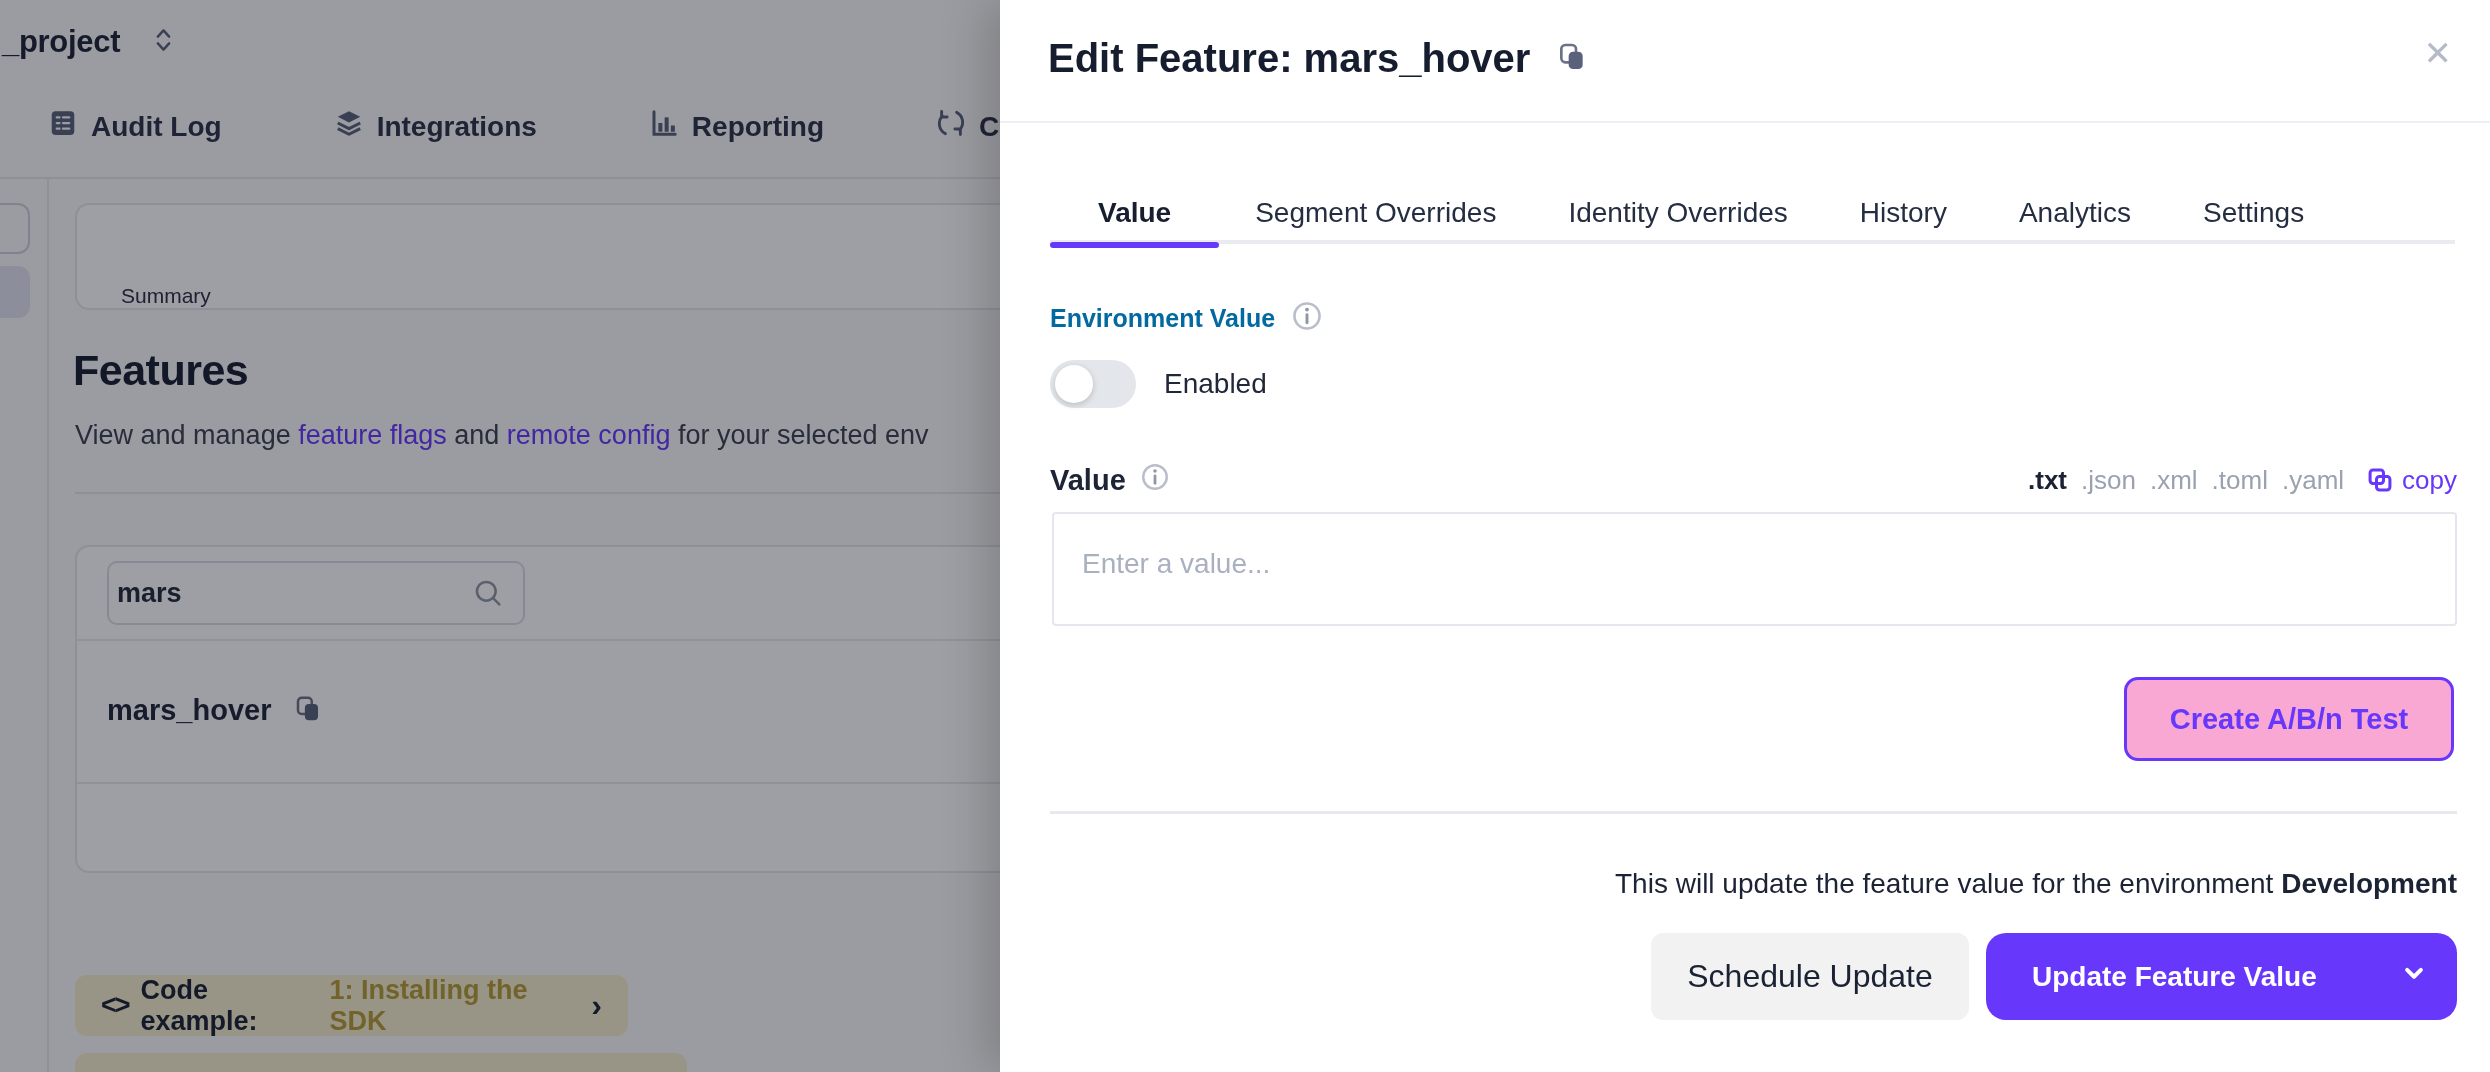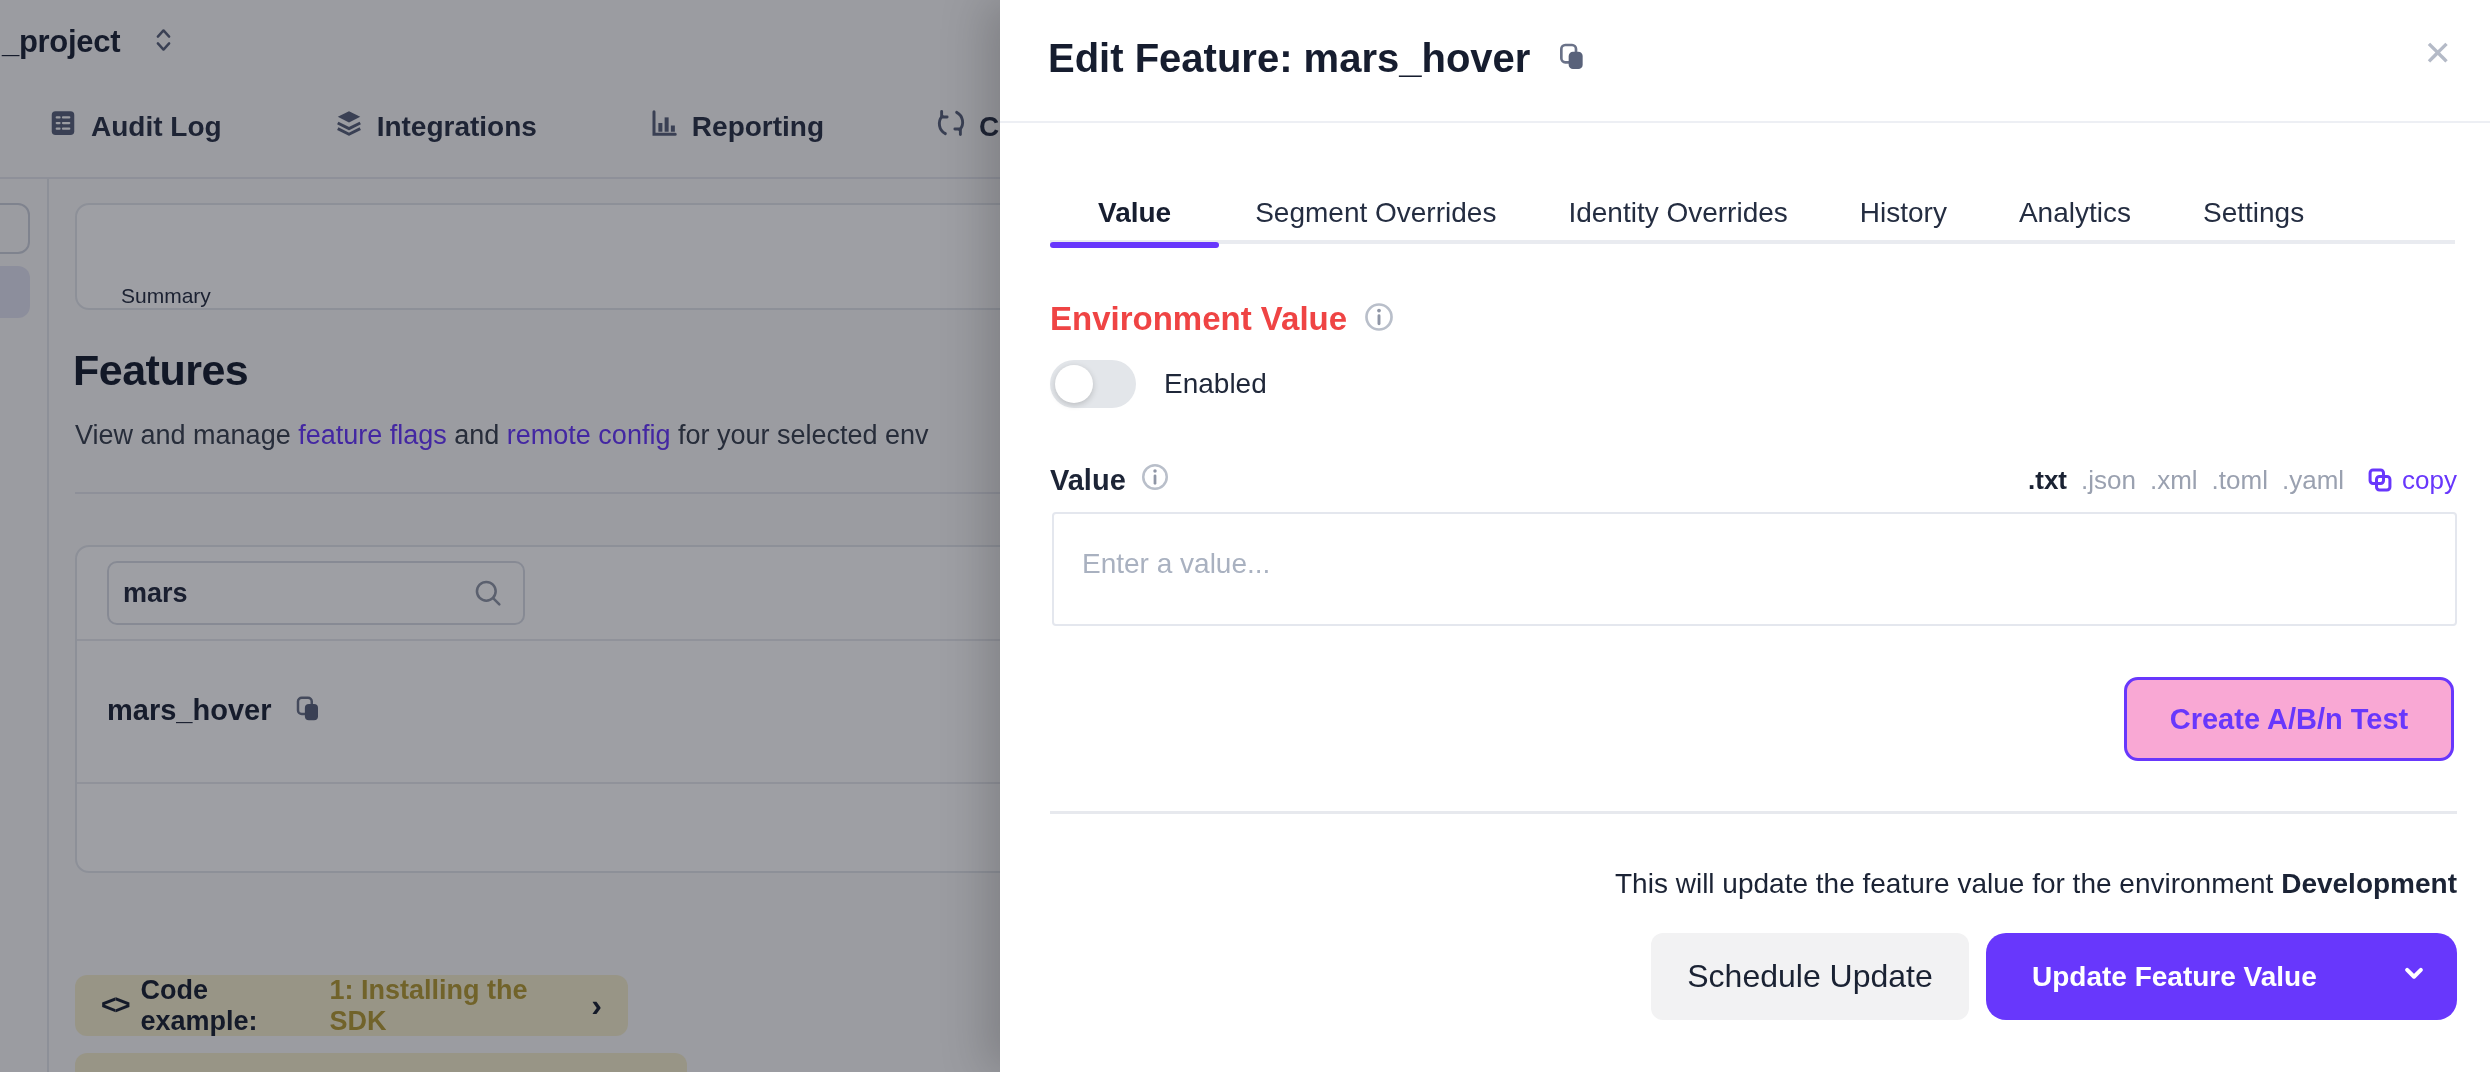--- a/index.html
+++ b/index.html
@@ -16,21 +16,21 @@
   .rail-line{position:absolute;left:47px;top:178px;bottom:0;width:2px;background:#e3e6ec}
   .rail-stub1{position:absolute;left:-20px;top:203px;width:50px;height:51px;border:2px solid #ccd0db;border-radius:12px}
   .rail-stub2{position:absolute;left:-20px;top:266px;width:50px;height:52px;background:#e2e3f2;border-radius:12px}
   .summary-card{position:absolute;left:75px;top:203px;width:1350px;height:107px;background:#fff;border:2px solid #e3e6ec;border-radius:14px;display:flex;align-items:flex-end;padding-left:44px;font-size:21px;color:#272f42;cursor:pointer}
   .features-title{position:absolute;left:73px;top:346px;font-size:43px;font-weight:800;color:#171e30;letter-spacing:-0.5px}
   .desc{position:absolute;left:75px;top:420px;font-size:27px;color:#39414f;white-space:nowrap}
   .desc .lnk{color:#6837fc;cursor:pointer}
   .section-divider{position:absolute;left:75px;top:492px;width:1350px;border-top:2px solid #e5e7ed}
   .table-card{position:absolute;left:75px;top:545px;width:1350px;height:328px;background:#fff;border:2px solid #e3e6ec;border-radius:14px;overflow:hidden}
   .search-wrap{position:absolute;left:30px;top:14px;width:418px;height:64px}
-  .search-input{width:100%;height:100%;border:2px solid #d9dde5;border-radius:10px;font-family:inherit;font-size:27px;font-weight:600;padding:0 70px 0 14px;color:#232b3e;background:#fff;outline:none}
+  .search-input{width:100%;height:100%;border:2px solid #d9dde5;border-radius:10px;font-family:inherit;font-size:27px;font-weight:600;padding:0 70px 0 8px;color:#232b3e;background:#fff;outline:none}
   .search-icon{position:absolute;right:20px;top:15px}
   .row-div{position:absolute;left:0;right:0;border-top:2px solid #e8eaef}
   .feature-row{position:absolute;left:0;right:0;top:92px;height:143px;cursor:pointer}
   .feature-row-inner{position:absolute;left:30px;top:0;height:100%;display:flex;align-items:center;gap:22px}
   .feature-name{font-size:29px;font-weight:700;color:#1d2538}
   .code-banner{position:absolute;left:75px;top:975px;width:553px;height:61px;background:#f5efce;border-radius:12px;display:flex;align-items:center;gap:12px;padding:0 26px;font-size:27px;cursor:pointer}
   .code-glyph{font-weight:700;color:#1a2233;letter-spacing:-2px}
   .code-label{font-weight:700;color:#1a2233}
   .code-link{font-weight:700;color:#b59b35}
   .code-chev{color:#1a2233;font-size:32px;margin-left:8px;font-weight:700}
@@ -45,21 +45,21 @@
   .panel-title{font-size:40px;font-weight:700;color:#161d2f}
   .close-btn{position:absolute;right:38px;top:36px;font-size:34px;color:#b4bac7;background:none;border:none;cursor:pointer;line-height:1}
   .header-div{position:absolute;left:0;right:0;top:121px;border-top:2px solid #edeff4}
   .tabs-track{position:absolute;left:50px;right:35px;top:240px;height:4px;background:#e9ebf0}
   .tabs{position:absolute;left:50px;top:182px;display:flex;height:62px;z-index:2}
   .tab{position:relative;display:flex;align-items:center;padding:0 36px;font-size:28px;color:#242d41;cursor:pointer}
   .tab.first{padding:0 48px}
   .tab.active{font-weight:700;color:#171e30}
   .tab.active::after{content:"";position:absolute;left:0;right:0;bottom:-4px;height:6px;background:#6837fc;border-radius:3px}
   .env-heading{position:absolute;left:50px;top:300px;display:flex;align-items:center;gap:16px}
-  .env-heading h3{font-size:33px;font-weight:700;color:#ef4444}
+  .env-heading h3{font-size:25px;font-weight:700;color:#0369a1}
   .toggle-row{position:absolute;left:50px;top:360px;display:flex;align-items:center;gap:28px}
   .toggle{width:86px;height:48px;border-radius:24px;background:#e3e6ea;position:relative;cursor:pointer}
   .knob{position:absolute;left:5px;top:5px;width:38px;height:38px;border-radius:50%;background:#fff;box-shadow:0 2px 6px rgba(0,0,0,0.18)}
   .toggle-label{font-size:28px;color:#1f2739}
   .value-row{position:absolute;left:50px;right:33px;top:458px;height:44px;display:flex;justify-content:space-between;align-items:center}
   .value-label{display:flex;gap:14px;align-items:center;font-size:29px;font-weight:600;color:#1c2436}
   .formats{display:flex;align-items:center;gap:14px;font-size:26px;color:#9aa1b0}
   .fmt{cursor:pointer}
   .fmt-active{color:#1a2233;font-weight:700}
   .copy-link{display:flex;align-items:center;gap:8px;color:#6837fc;font-size:26px;margin-left:8px;cursor:pointer}

